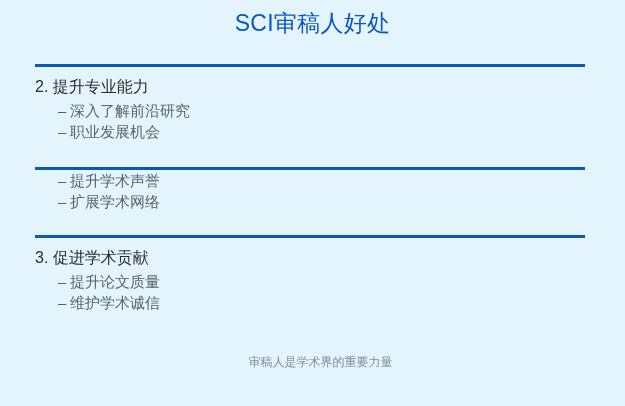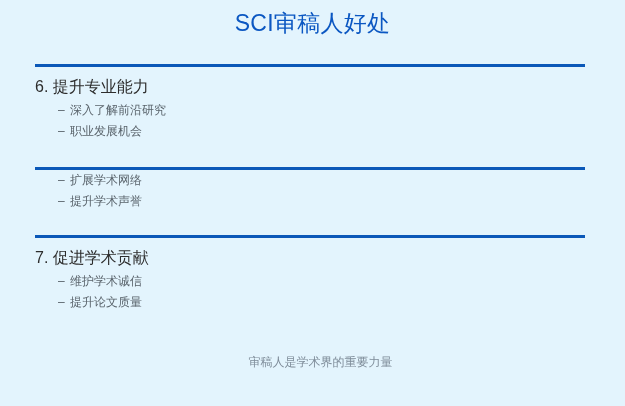--- a/index.html
+++ b/index.html
@@ -56,21 +56,21 @@
     padding: 9px 0 2px 0;
     white-space: nowrap;
     font-weight: 400;
   }
   .sub-list {
     margin: 0;
     padding: 0;
     list-style: none;
   }
   .sub-item {
-    font-size: 12px;
+    font-size: 15px;
     color: #59636b;
     line-height: 21px;
     padding-left: 23px;
     white-space: nowrap;
   }
   .sub-dash {
     display: inline-block;
     width: 12px;
     color: #59636b;
   }
@@ -92,56 +92,56 @@
 <body>
 
 <div class="page">
 
   <div class="page-title">SCI审稿人好处</div>
 
   <div class="sections">
 
     <div class="section">
       <div class="section-rule"></div>
-      <div class="section-heading">6. 提升专业能力</div>
+      <div class="section-heading">2. 提升专业能力</div>
       <ul class="sub-list">
         <li class="sub-item">
           <span class="sub-dash">–</span><span>深入了解前沿研究</span>
         </li>
         <li class="sub-item">
           <span class="sub-dash">–</span><span>职业发展机会</span>
         </li>
       </ul>
     </div>
 
     <div class="gap-1"></div>
 
     <div class="section">
       <div class="section-rule"></div>
       <ul class="sub-list">
         <li class="sub-item">
-          <span class="sub-dash">–</span><span>扩展学术网络</span>
+          <span class="sub-dash">–</span><span>提升学术声誉</span>
         </li>
         <li class="sub-item">
-          <span class="sub-dash">–</span><span>提升学术声誉</span>
+          <span class="sub-dash">–</span><span>扩展学术网络</span>
         </li>
       </ul>
     </div>
 
     <div class="gap-2"></div>
 
     <div class="section">
       <div class="section-rule"></div>
-      <div class="section-heading">7. 促进学术贡献</div>
+      <div class="section-heading">3. 促进学术贡献</div>
       <ul class="sub-list">
         <li class="sub-item">
-          <span class="sub-dash">–</span><span>维护学术诚信</span>
+          <span class="sub-dash">–</span><span>提升论文质量</span>
         </li>
         <li class="sub-item">
-          <span class="sub-dash">–</span><span>提升论文质量</span>
+          <span class="sub-dash">–</span><span>维护学术诚信</span>
         </li>
       </ul>
     </div>
 
   </div>
 
   <div class="footer-note">审稿人是学术界的重要力量</div>
 
 </div>
 

